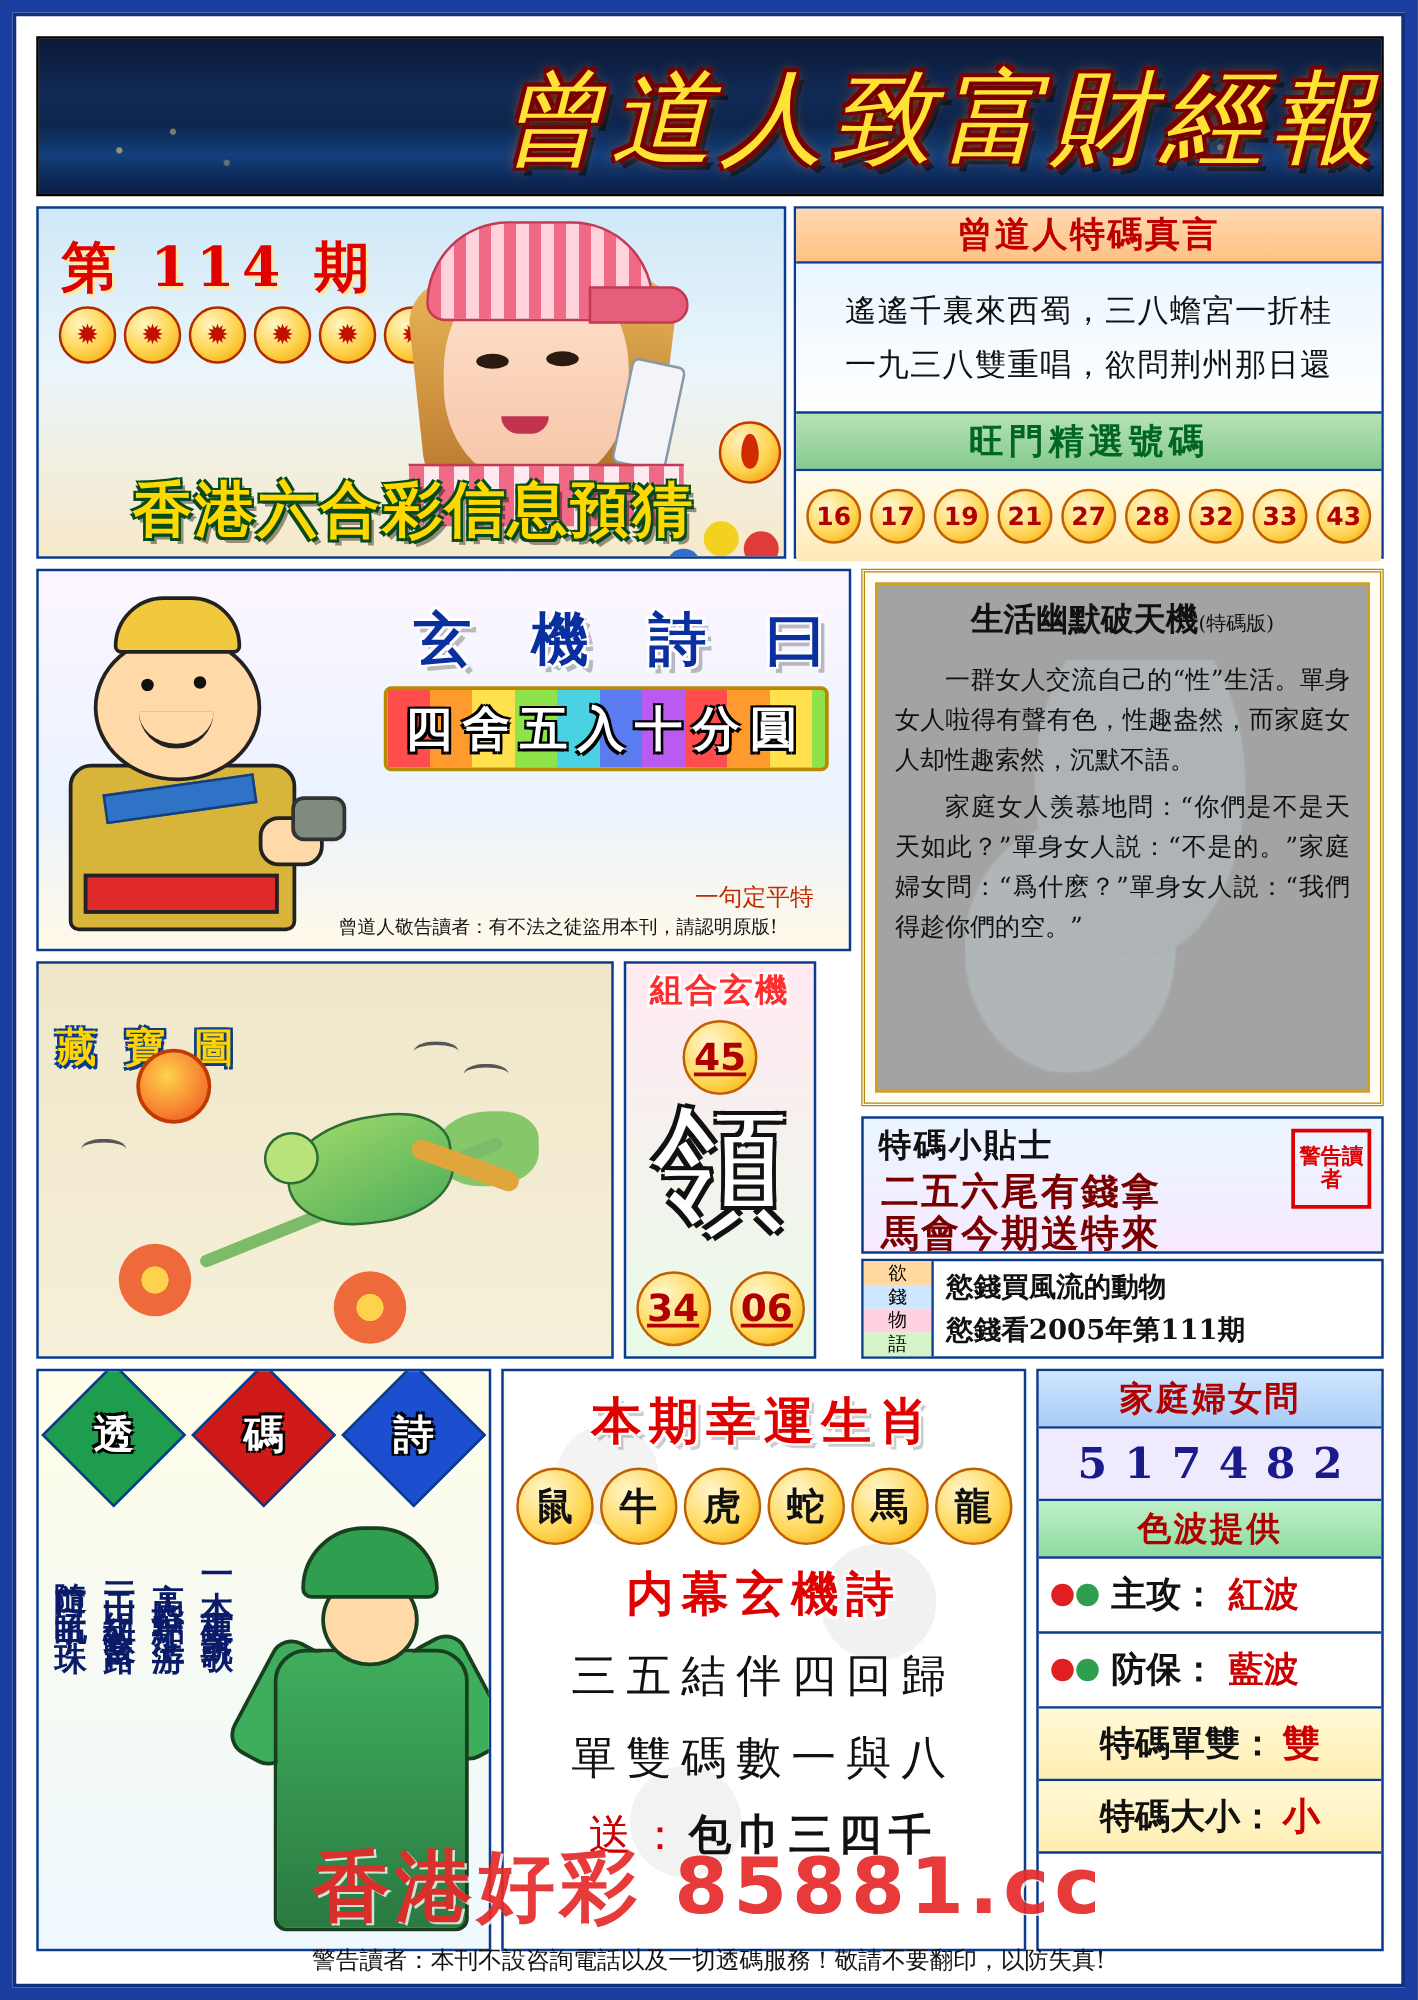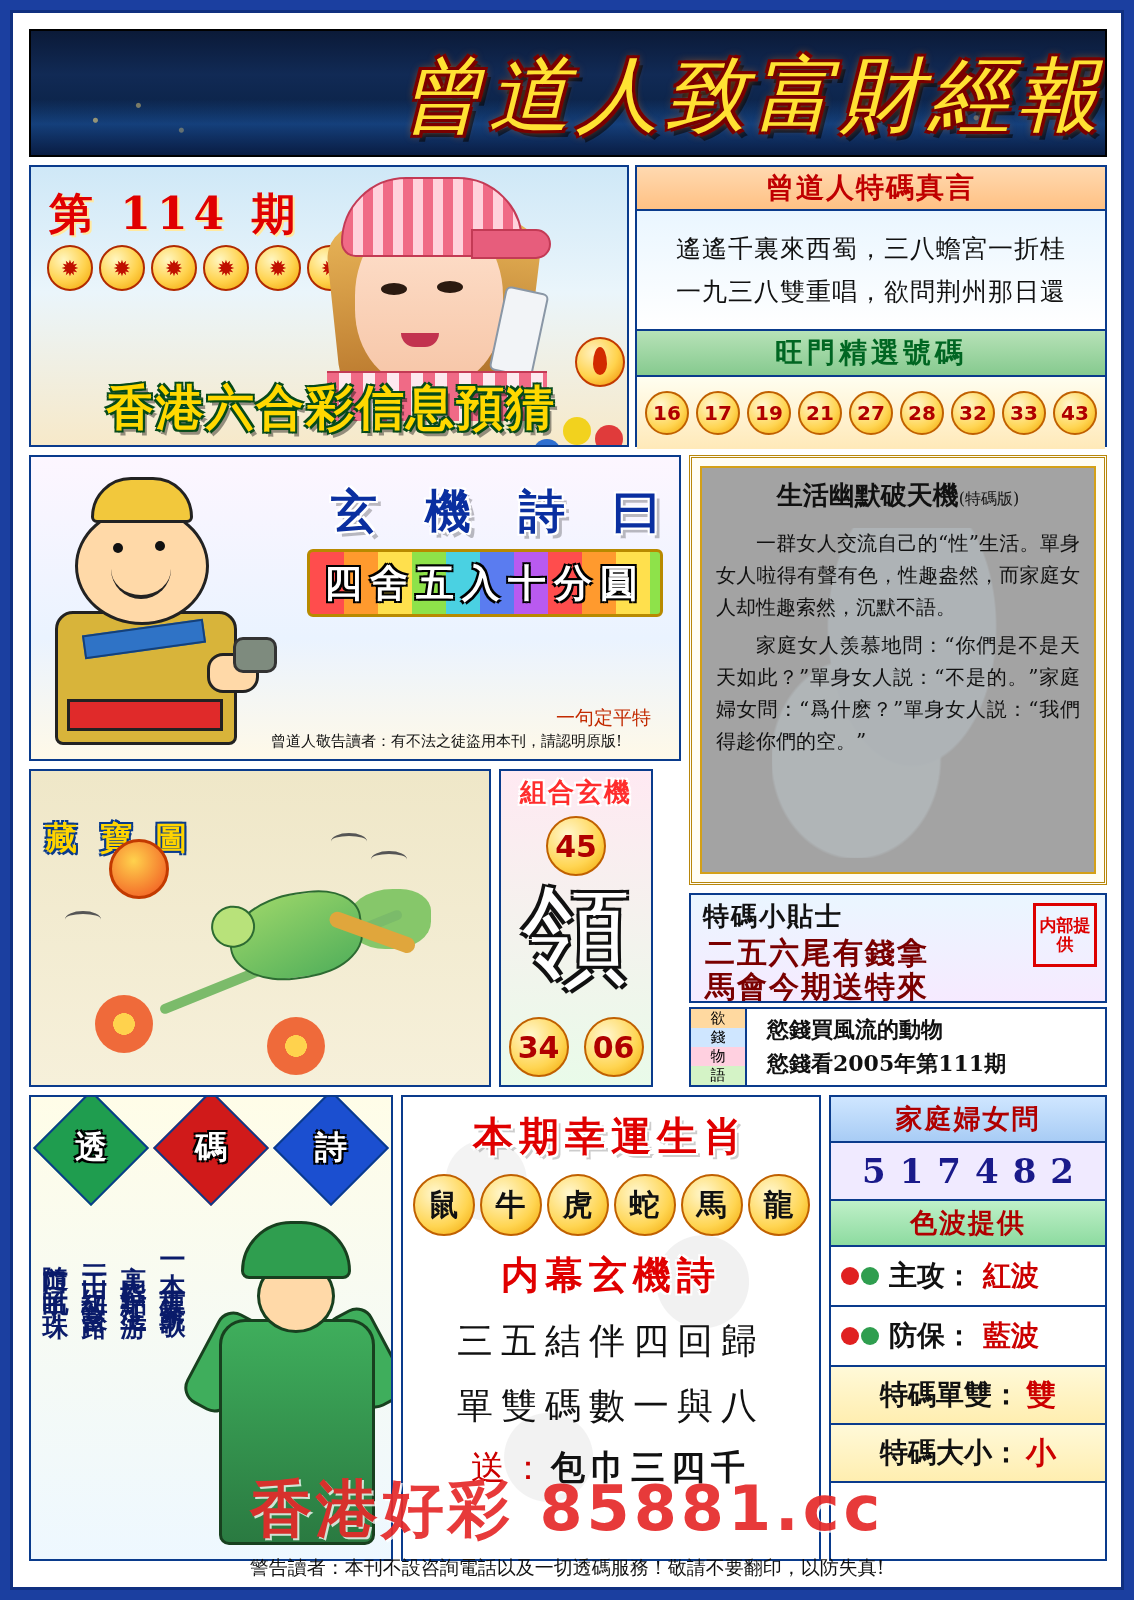--- a/index.html
+++ b/index.html
@@ -135,39 +135,39 @@
   .leafA{position:absolute;left:316px;top:118px;width:84px;height:60px;border-radius:60% 40% 50% 50%;background:#86c76a;}
   .gull{position:absolute;width:36px;height:14px;border-top:3px solid #555;border-radius:50%;}
 
   
   .combo{position:absolute;left:486px;top:756px;width:154px;height:318px;border:2px solid #0a3b8c;box-sizing:border-box;
     background:linear-gradient(180deg,#ffe9f2,#e9fbe9);overflow:hidden;}
   .comboTitle{text-align:center;margin-top:4px;font-family:"DejaVu Serif","Liberation Serif",serif;font-weight:bold;font-size:26px;
     letter-spacing:2px;color:#ff2d2d;text-shadow:-2px -2px 0 #fff,2px -2px 0 #fff,-2px 2px 0 #fff,2px 2px 0 #fff;}
   .comboBall{width:56px;height:56px;border-radius:50%;margin:6px auto 0;border:2px solid #c06000;
     background:radial-gradient(circle at 35% 30%,#fff7cf,#ffd552 60%,#f0a400);
-    display:flex;align-items:center;justify-content:center;font-size:30px;font-weight:bold;color:#b00000;}
+    display:flex;align-items:center;justify-content:center;font-size:30px;font-weight:bold;color:#b00000;text-decoration:underline;}
   .comboChar{text-align:center;font-family:"DejaVu Serif","Liberation Serif",serif;font-size:108px;line-height:120px;color:#fff;
     text-shadow:-3px -3px 0 #111,3px -3px 0 #111,-3px 3px 0 #111,3px 3px 0 #111;}
   .comboBottom{position:absolute;left:0;right:0;bottom:8px;display:flex;justify-content:space-around;}
 
   
   .special{position:absolute;left:676px;top:880px;width:418px;height:110px;border:2px solid #0a3b8c;box-sizing:border-box;
     background:linear-gradient(180deg,#eaf6ff,#f6eaff);overflow:hidden;}
   .specialTitle{position:absolute;left:12px;top:4px;font-family:"DejaVu Serif","Liberation Serif",serif;font-weight:bold;font-size:26px;color:#111;letter-spacing:2px;}
   .specLine{position:absolute;left:14px;font-family:"DejaVu Serif","Liberation Serif",serif;font-weight:bold;font-size:30px;color:#7a0000;letter-spacing:2px;}
   .stamp{position:absolute;right:8px;top:8px;width:64px;height:64px;border:3px solid #d00;color:#d00;
     font-family:"DejaVu Serif","Liberation Serif",serif;font-size:17px;line-height:19px;font-weight:bold;
     display:flex;align-items:center;justify-content:center;text-align:center;padding:2px;box-sizing:border-box;}
 
   .money{position:absolute;left:676px;top:994px;width:418px;height:80px;border:2px solid #0a3b8c;box-sizing:border-box;background:#fff;display:flex;}
   .moneyTag{width:54px;display:grid;grid-template-rows:1fr 1fr 1fr 1fr;font-size:15px;text-align:center;
     font-family:"DejaVu Serif","Liberation Serif",serif;border-right:2px solid #0a3b8c;}
   .moneyTag div{display:flex;align-items:center;justify-content:center;}
-  .moneyBody{flex:1;display:flex;flex-direction:column;justify-content:center;padding-left:20px;gap:4px;
+  .moneyBody{flex:1;display:flex;flex-direction:column;justify-content:center;padding-left:10px;gap:4px;
     font-family:"DejaVu Serif","Liberation Serif",serif;font-size:22px;font-weight:bold;color:#111;}
 
   
   .bl{position:absolute;left:16px;top:1082px;width:364px;height:466px;border:2px solid #0a3b8c;box-sizing:border-box;
     background:linear-gradient(180deg,#fffde8,#eef8ff);overflow:hidden;}
   .diamondRow{display:flex;justify-content:space-around;margin-top:10px;}
   .diamond{width:78px;height:78px;transform:rotate(45deg);display:flex;align-items:center;justify-content:center;border:2px solid #0a3b8c;}
   .diamond span{transform:rotate(-45deg);font-family:"DejaVu Serif","Liberation Serif",serif;font-weight:bold;font-size:32px;color:#fff;
     text-shadow:-2px -2px 0 #000,2px -2px 0 #000,-2px 2px 0 #000,2px 2px 0 #000;}
   .wizard{position:absolute;left:170px;top:118px;width:180px;height:330px;}
@@ -345,21 +345,21 @@
       <div class="comboBottom">
         <div class="comboBall" style="margin:0">34</div>
         <div class="comboBall" style="margin:0">06</div>
       </div>
     </div>
 
     <div class="special">
       <div class="specialTitle">特碼小貼士</div>
       <div class="specLine" style="top:38px">二五六尾有錢拿</div>
       <div class="specLine" style="top:72px">馬會今期送特來</div>
-      <div class="stamp">内部提供</div>
+      <div class="stamp">警告讀者</div>
     </div>
 
     <div class="money">
       <div class="moneyTag">
         <div style="background:#ffd9a0">欲</div>
         <div style="background:#cfe6ff">錢</div>
         <div style="background:#ffd0e0">物</div>
         <div style="background:#d4f3c6">語</div>
       </div>
       <div class="moneyBody">

